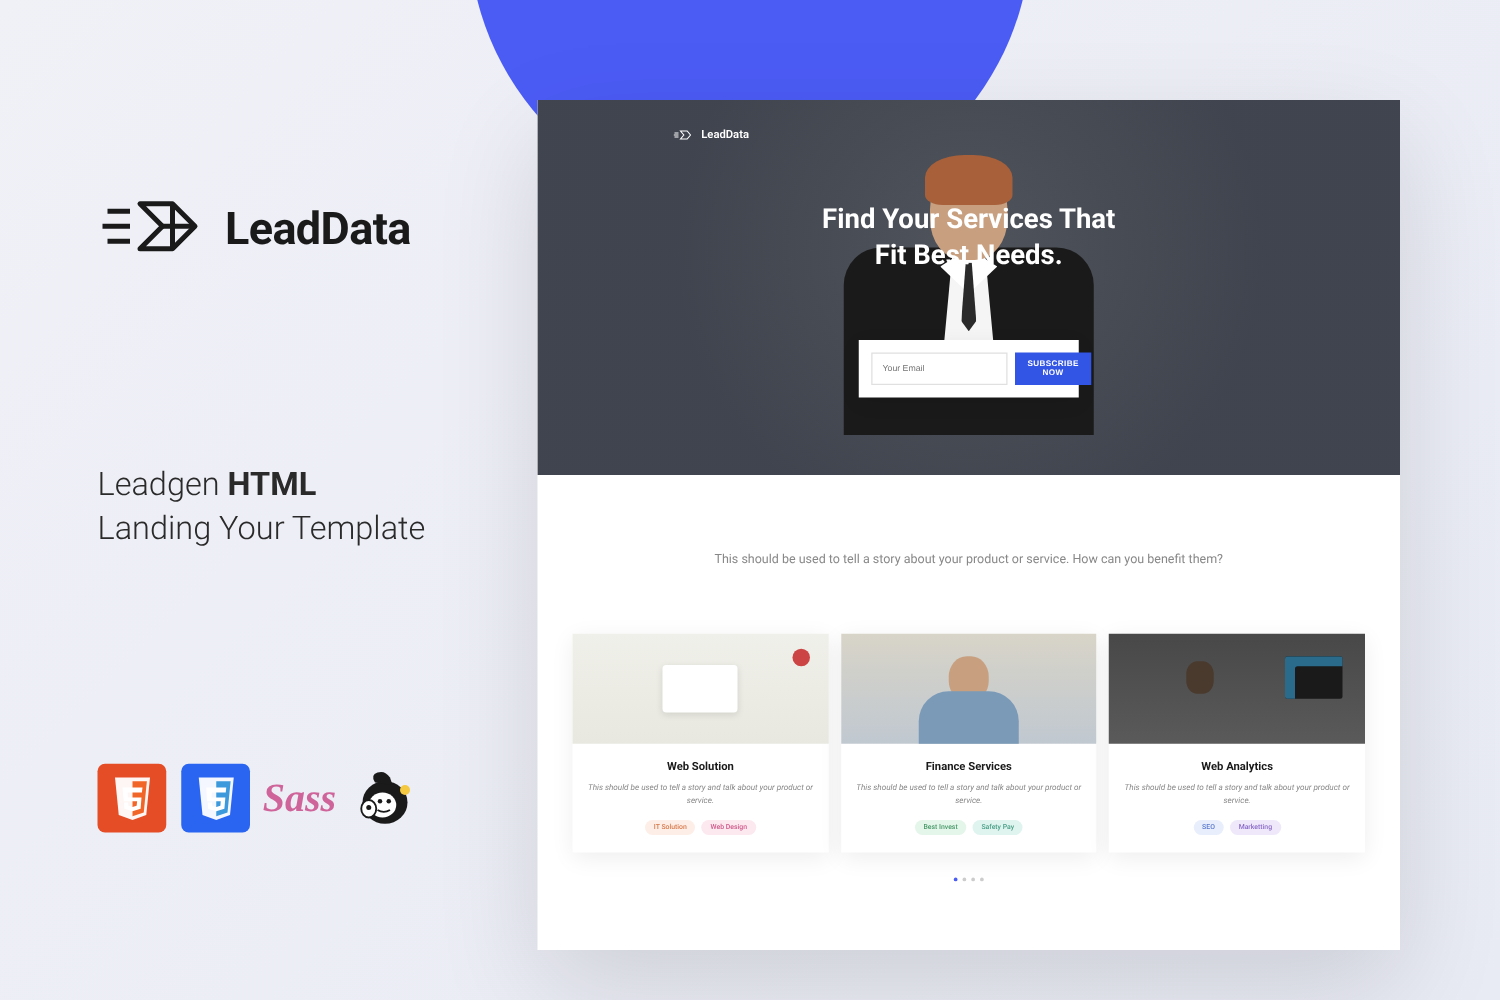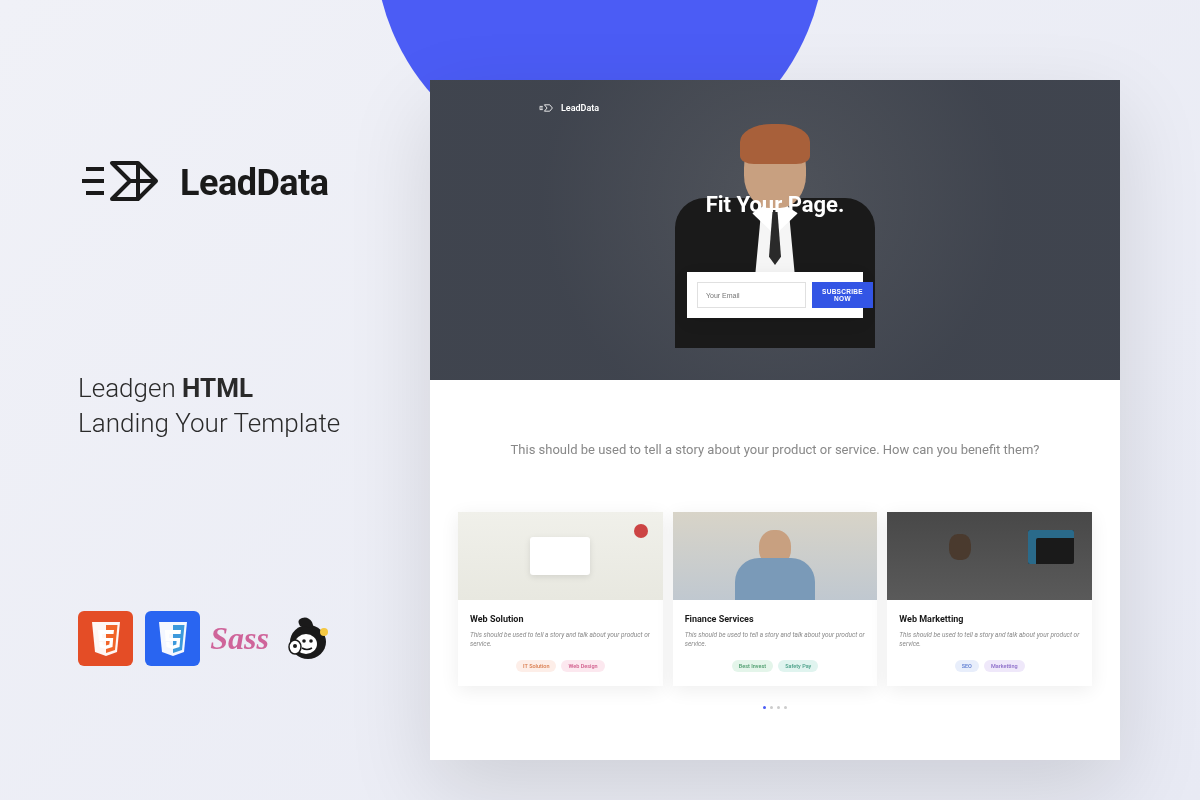--- a/index.html
+++ b/index.html
@@ -31,34 +31,34 @@
 .hero-logo { position: absolute; left: 108px; top: 22px; display: flex; align-items: center; gap: 7px; color: #fff; }
 .hero-logo svg { width: 16px; height: 12px; }
 .hero-logo-text { font-size: 9px; font-weight: 600; }
 .hero-title { text-align: center; color: #fff; font-size: 22px; font-weight: 700; padding-top: 82px; line-height: 1.3; }
 .hero-sub { text-align: center; color: #d8d8d8; font-size: 7px; margin-top: 14px; line-height: 1.5; padding: 0 180px; }
 .signup-card { position: absolute; left: 50%; top: 192px; transform: translateX(-50%); width: 176px; background: #fff; padding: 10px; display: flex; gap: 6px; box-shadow: 0 4px 16px rgba(0,0,0,0.08); }
 .email-input { flex: 1; border: 1px solid #e0e0e0; padding: 6px 8px; font-size: 7px; color: #888; outline: none; }
 .subscribe-btn { background: #3355e5; color: #fff; border: none; padding: 6px 10px; font-size: 6.5px; font-weight: 600; cursor: pointer; letter-spacing: 0.3px; }
 .services { padding: 50px 30px 20px; text-align: center; }
 .services-title { font-size: 15px; font-weight: 700; color: #1a1a1a; line-height: 1.35; }
-.services-sub { font-size: 13px; color: #888; margin-top: 10px; line-height: 1.5; }
+.services-sub { font-size: 10px; color: #888; margin-top: 10px; line-height: 1.5; }
 .cards { display: flex; gap: 10px; padding: 32px 28px 0; }
 .card { flex: 1; background: #fff; box-shadow: 0 4px 18px rgba(0,0,0,0.07); }
 .card-img { height: 88px; background: #ccc; position: relative; overflow: hidden; }
 .card-img-1 { background: linear-gradient(180deg, #f0f0ea 0%, #e8e8e0 100%); }
 .card-img-1::before { content: ""; position: absolute; left: 50%; top: 50%; transform: translate(-50%,-50%); width: 60px; height: 38px; background: #fff; border-radius: 3px; box-shadow: 0 2px 6px rgba(0,0,0,0.1); }
 .card-img-1::after { content: ""; position: absolute; right: 15px; top: 12px; width: 14px; height: 14px; background: #c44; border-radius: 50%; }
 .card-img-2 { background: linear-gradient(180deg, #d8d4c8 0%, #c0c8d0 100%); }
 .card-img-2::before { content: ""; position: absolute; left: 50%; top: 18px; transform: translateX(-50%); width: 32px; height: 36px; background: #c8a080; border-radius: 45%; }
 .card-img-2::after { content: ""; position: absolute; left: 50%; top: 46px; transform: translateX(-50%); width: 80px; height: 60px; background: #7a9ab8; border-radius: 24px 24px 0 0; }
 .card-img-3 { background: linear-gradient(180deg, #484848 0%, #5a5a5a 100%); }
 .card-img-3::before { content: ""; position: absolute; left: 30%; top: 22px; width: 22px; height: 26px; background: #4a3a2e; border-radius: 40%; }
 .card-img-3::after { content: ""; position: absolute; right: 18px; top: 18px; width: 46px; height: 34px; background: #1a1a1a; border-radius: 2px; box-shadow: inset 8px 8px 0 #2a6a8a; }
-.card-body { padding: 14px 12px 14px; text-align: left; }
+.card-body { padding: 14px 12px 14px; text-align: center; }
 .card-title { font-size: 9px; font-weight: 700; color: #1a1a1a; }
 .card-desc { font-size: 6.5px; color: #888; margin-top: 7px; line-height: 1.5; font-style: italic; }
 .card-tags { display: flex; gap: 5px; justify-content: center; margin-top: 10px; }
 .tag { font-size: 5.5px; padding: 3px 7px; border-radius: 8px; font-weight: 500; }
 .tag-orange { background: #fdeee8; color: #d87a4a; }
 .tag-pink { background: #fce8ef; color: #d05a8a; }
 .tag-green { background: #e4f5ea; color: #4a9a6a; }
 .tag-mint { background: #e0f4ef; color: #4aa088; }
 .tag-blue { background: #e8eefb; color: #5a7ad0; }
 .tag-purple { background: #efe8fa; color: #8a6ac8; }
@@ -138,22 +138,22 @@
       <div class="hero-logo">
         <svg viewBox="0 0 30 18" fill="none" stroke="#fff" stroke-width="1.6">
             <path d="M12 3 L22 3 L27 9 L22 15 L12 15 L17 9 Z"></path>
             <line x1="3" y1="6" x2="9" y2="6"></line>
             <line x1="2" y1="9" x2="9" y2="9"></line>
             <line x1="3" y1="12" x2="9" y2="12"></line>
           </svg>
         <span class="hero-logo-text">LeadData</span>
       </div>
       <div class="hero-title">
-        <br>
-        <span>Fit Your Page.</span>
+        <span>Find Your Services That</span><br>
+        <span>Fit Best Needs.</span>
       </div>
       <div class="signup-card">
         <input class="email-input" placeholder="Your Email" style="">
         <button class="subscribe-btn">SUBSCRIBE NOW</button>
       </div>
     </div>
   </div>
 
   <div class="services">
     <div class="services-sub">This should be used to tell a story about your product or service. How can you benefit them?</div>
@@ -178,21 +178,21 @@
         <div class="card-desc">This should be used to tell a story and talk about your product or service.</div>
         <div class="card-tags">
           <span class="tag tag-green">Best Invest</span>
           <span class="tag tag-mint">Safety Pay</span>
         </div>
       </div>
     </div>
     <div class="card">
       <div class="card-img card-img-3"></div>
       <div class="card-body">
-        <div class="card-title">Web Marketting</div>
+        <div class="card-title">Web Analytics</div>
         <div class="card-desc">This should be used to tell a story and talk about your product or service.</div>
         <div class="card-tags">
           <span class="tag tag-blue">SEO</span>
           <span class="tag tag-purple">Marketting</span>
         </div>
       </div>
     </div>
   </div>
 
   <div class="dots">

